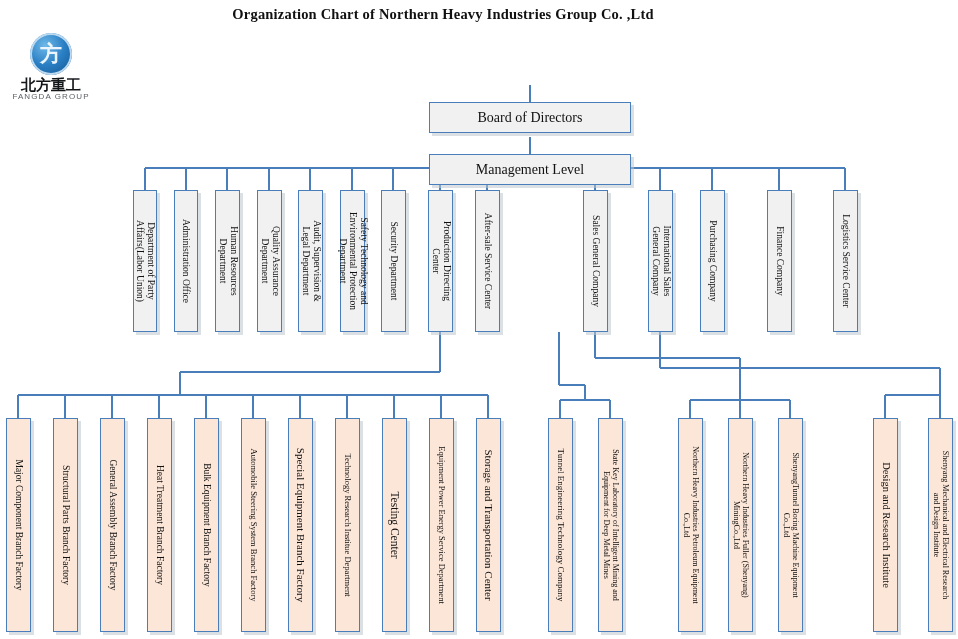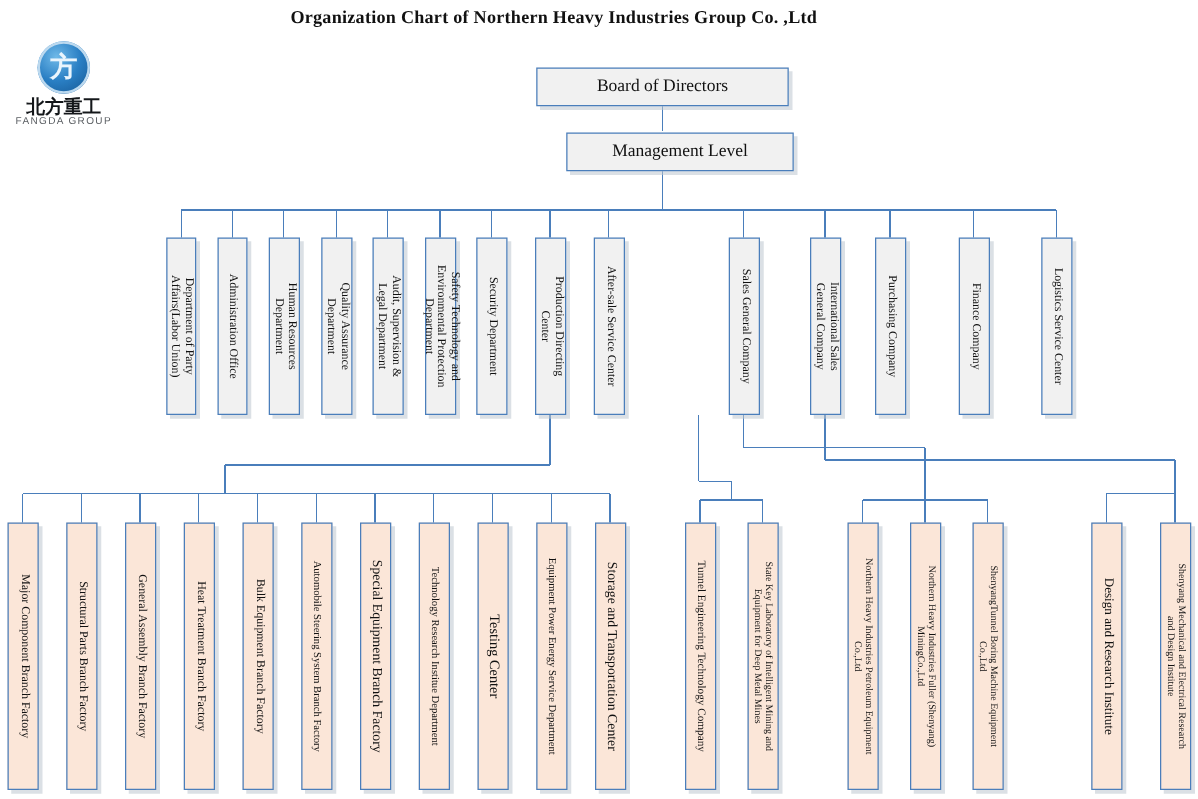--- a/index.html
+++ b/index.html
@@ -149,20 +149,21 @@
   }
 
   
   .node.horiz {
     display: flex;
     align-items: center;
     justify-content: center;
     font-family: "Liberation Serif", serif;
     font-size: 14px;
     color: #111111;
+    margin-top: 48px;
   }
 
   
   .node.vert {
     display: block;
   }
   .node.vert .vtext {
     position: absolute;
     left: 50%;
     top: 50%;
@@ -254,21 +255,21 @@
     <line x1="690" y1="400" x2="690" y2="418"></line>
     <line x1="740" y1="400" x2="740" y2="418"></line>
     <line x1="790" y1="400" x2="790" y2="418"></line>
   </g>
 </svg>
 
 <div class="node horiz" style="left:429px; top:54px; width:202px; height:31px;">
   <span>Board of Directors</span>
 </div>
 
-<div class="node horiz" style="left:453px; top:106px; width:182px; height:31px;">
+<div class="node horiz" style="left:429px; top:106px; width:202px; height:31px;">
   <span>Management Level</span>
 </div>
 
 <div class="node vert" style="left:133px; top:190px; width:24px; height:142px;">
   <div class="vtext w2" style="width:138px;">
     <span>Department of Party</span><br><span>Affairs(Labor Union)</span>
   </div>
 </div>
 
 <div class="node vert" style="left:174px; top:190px; width:24px; height:142px;">

